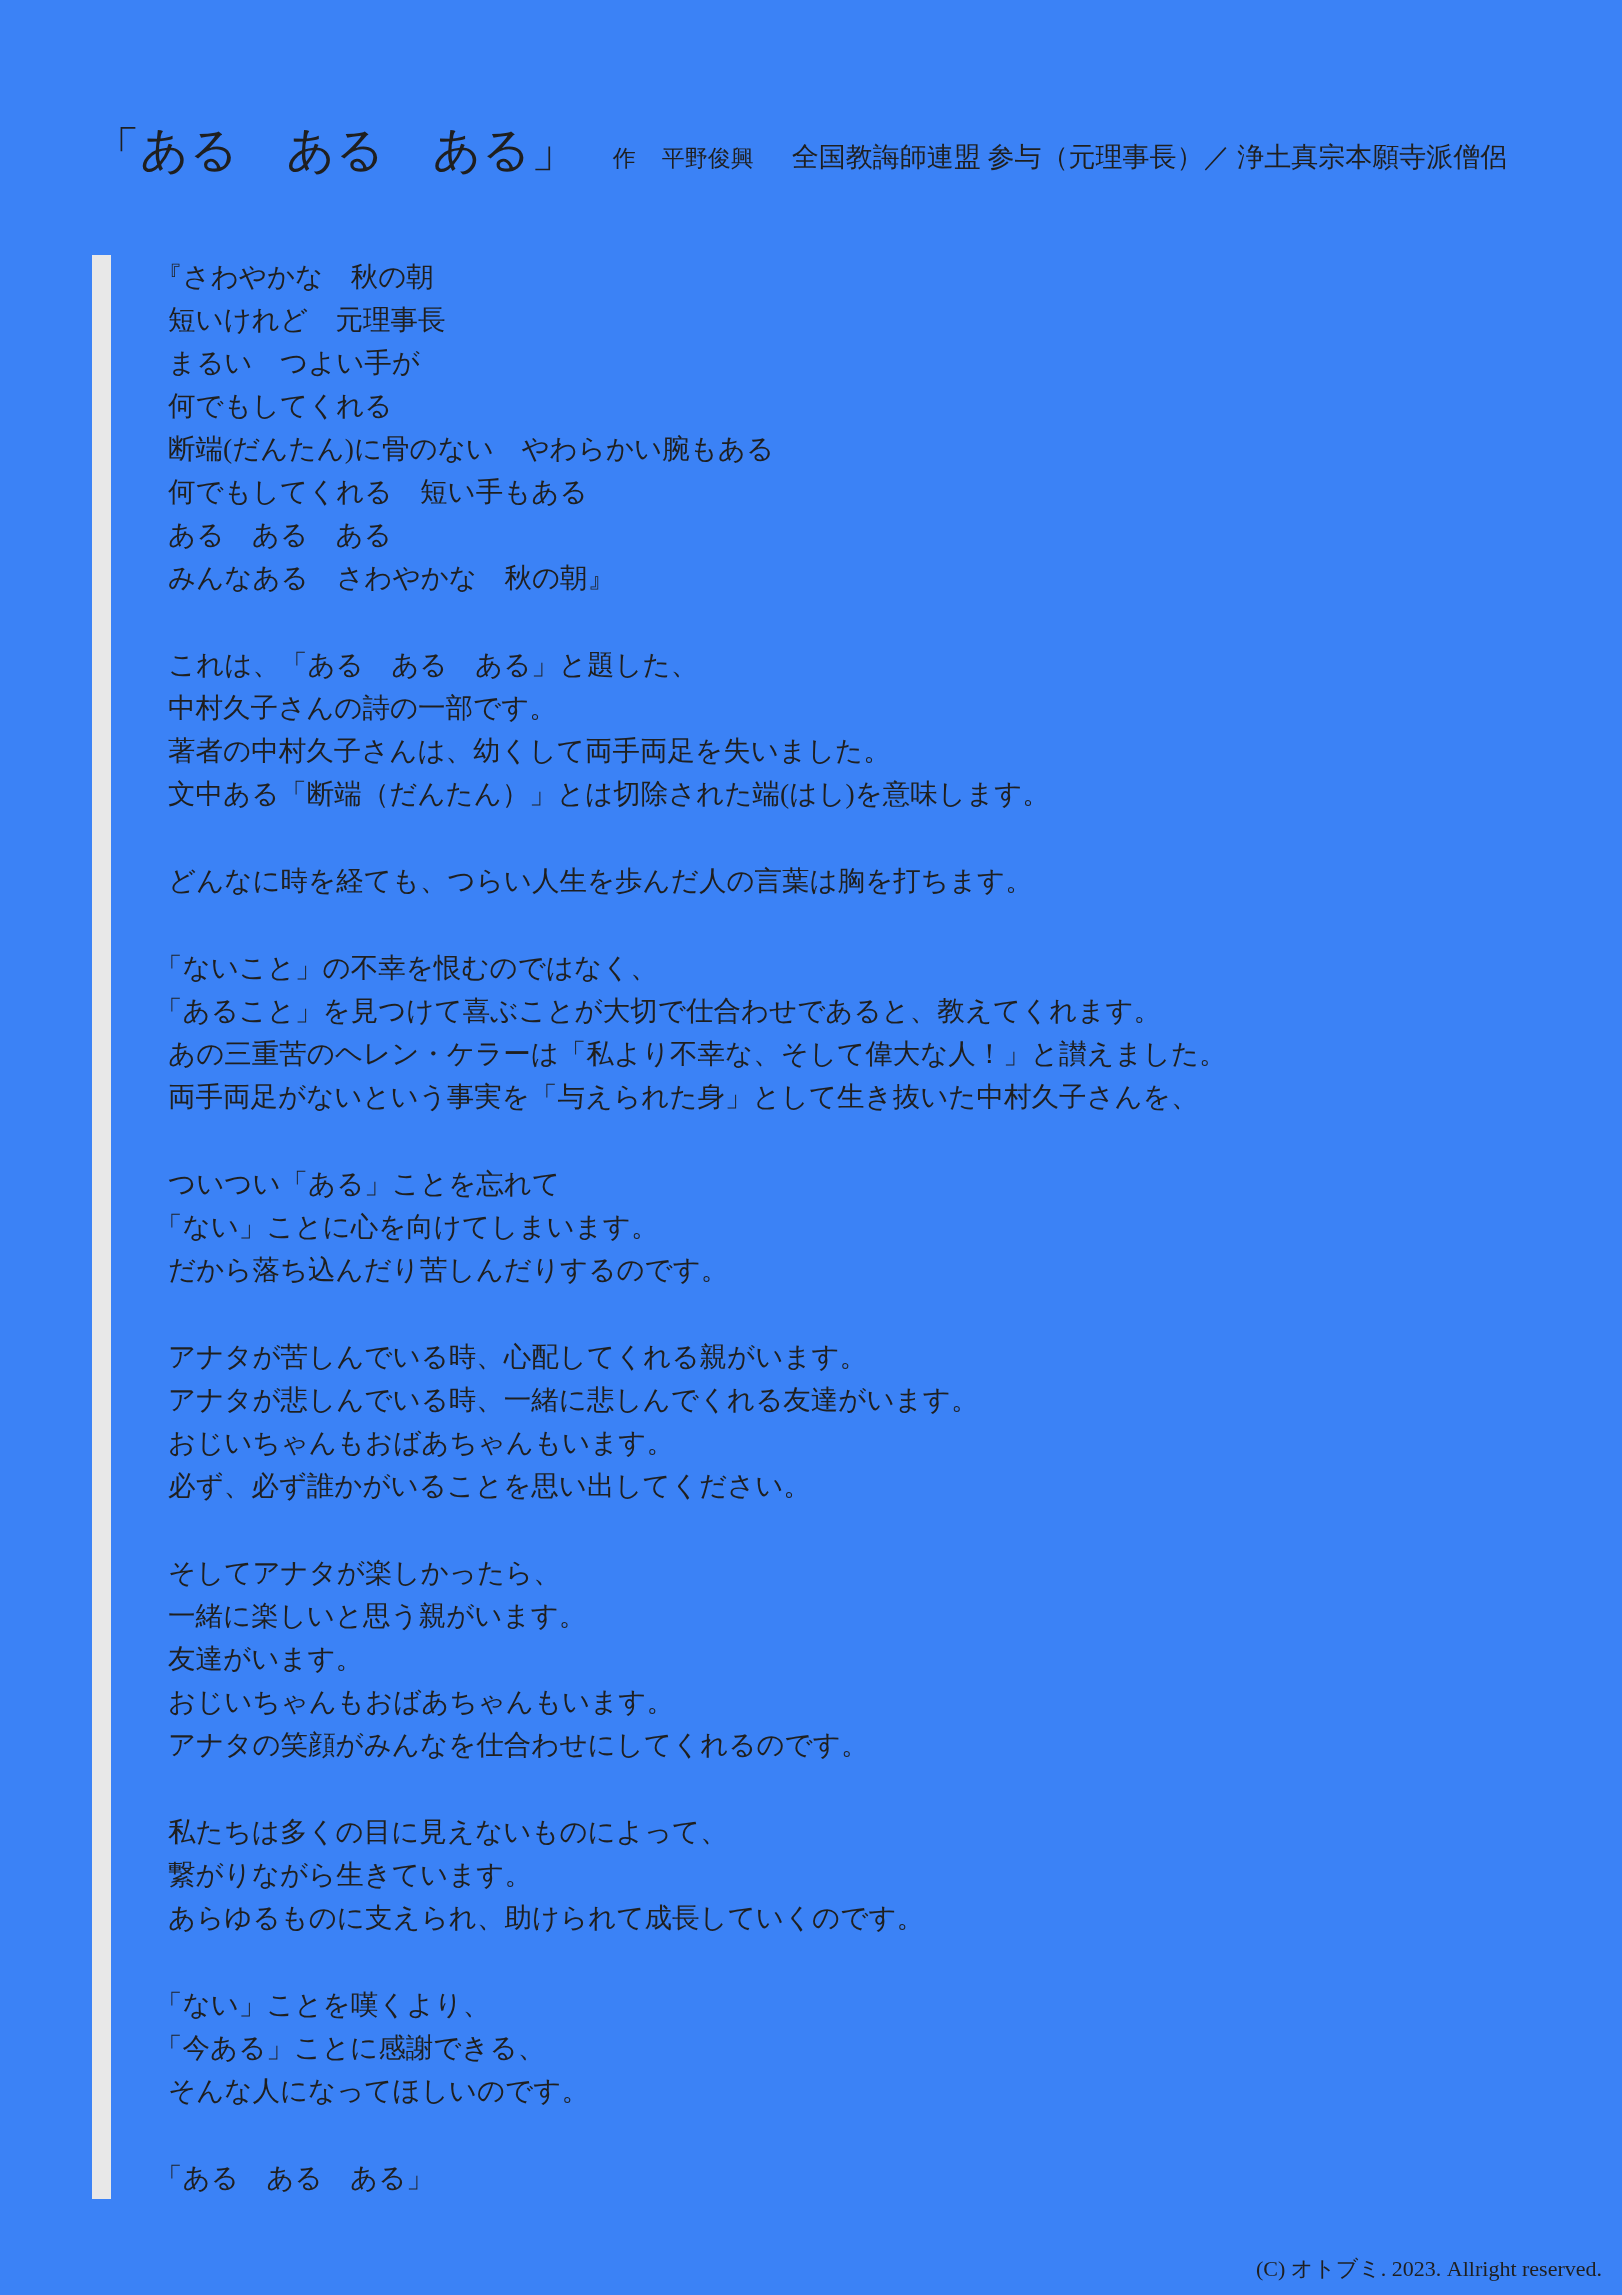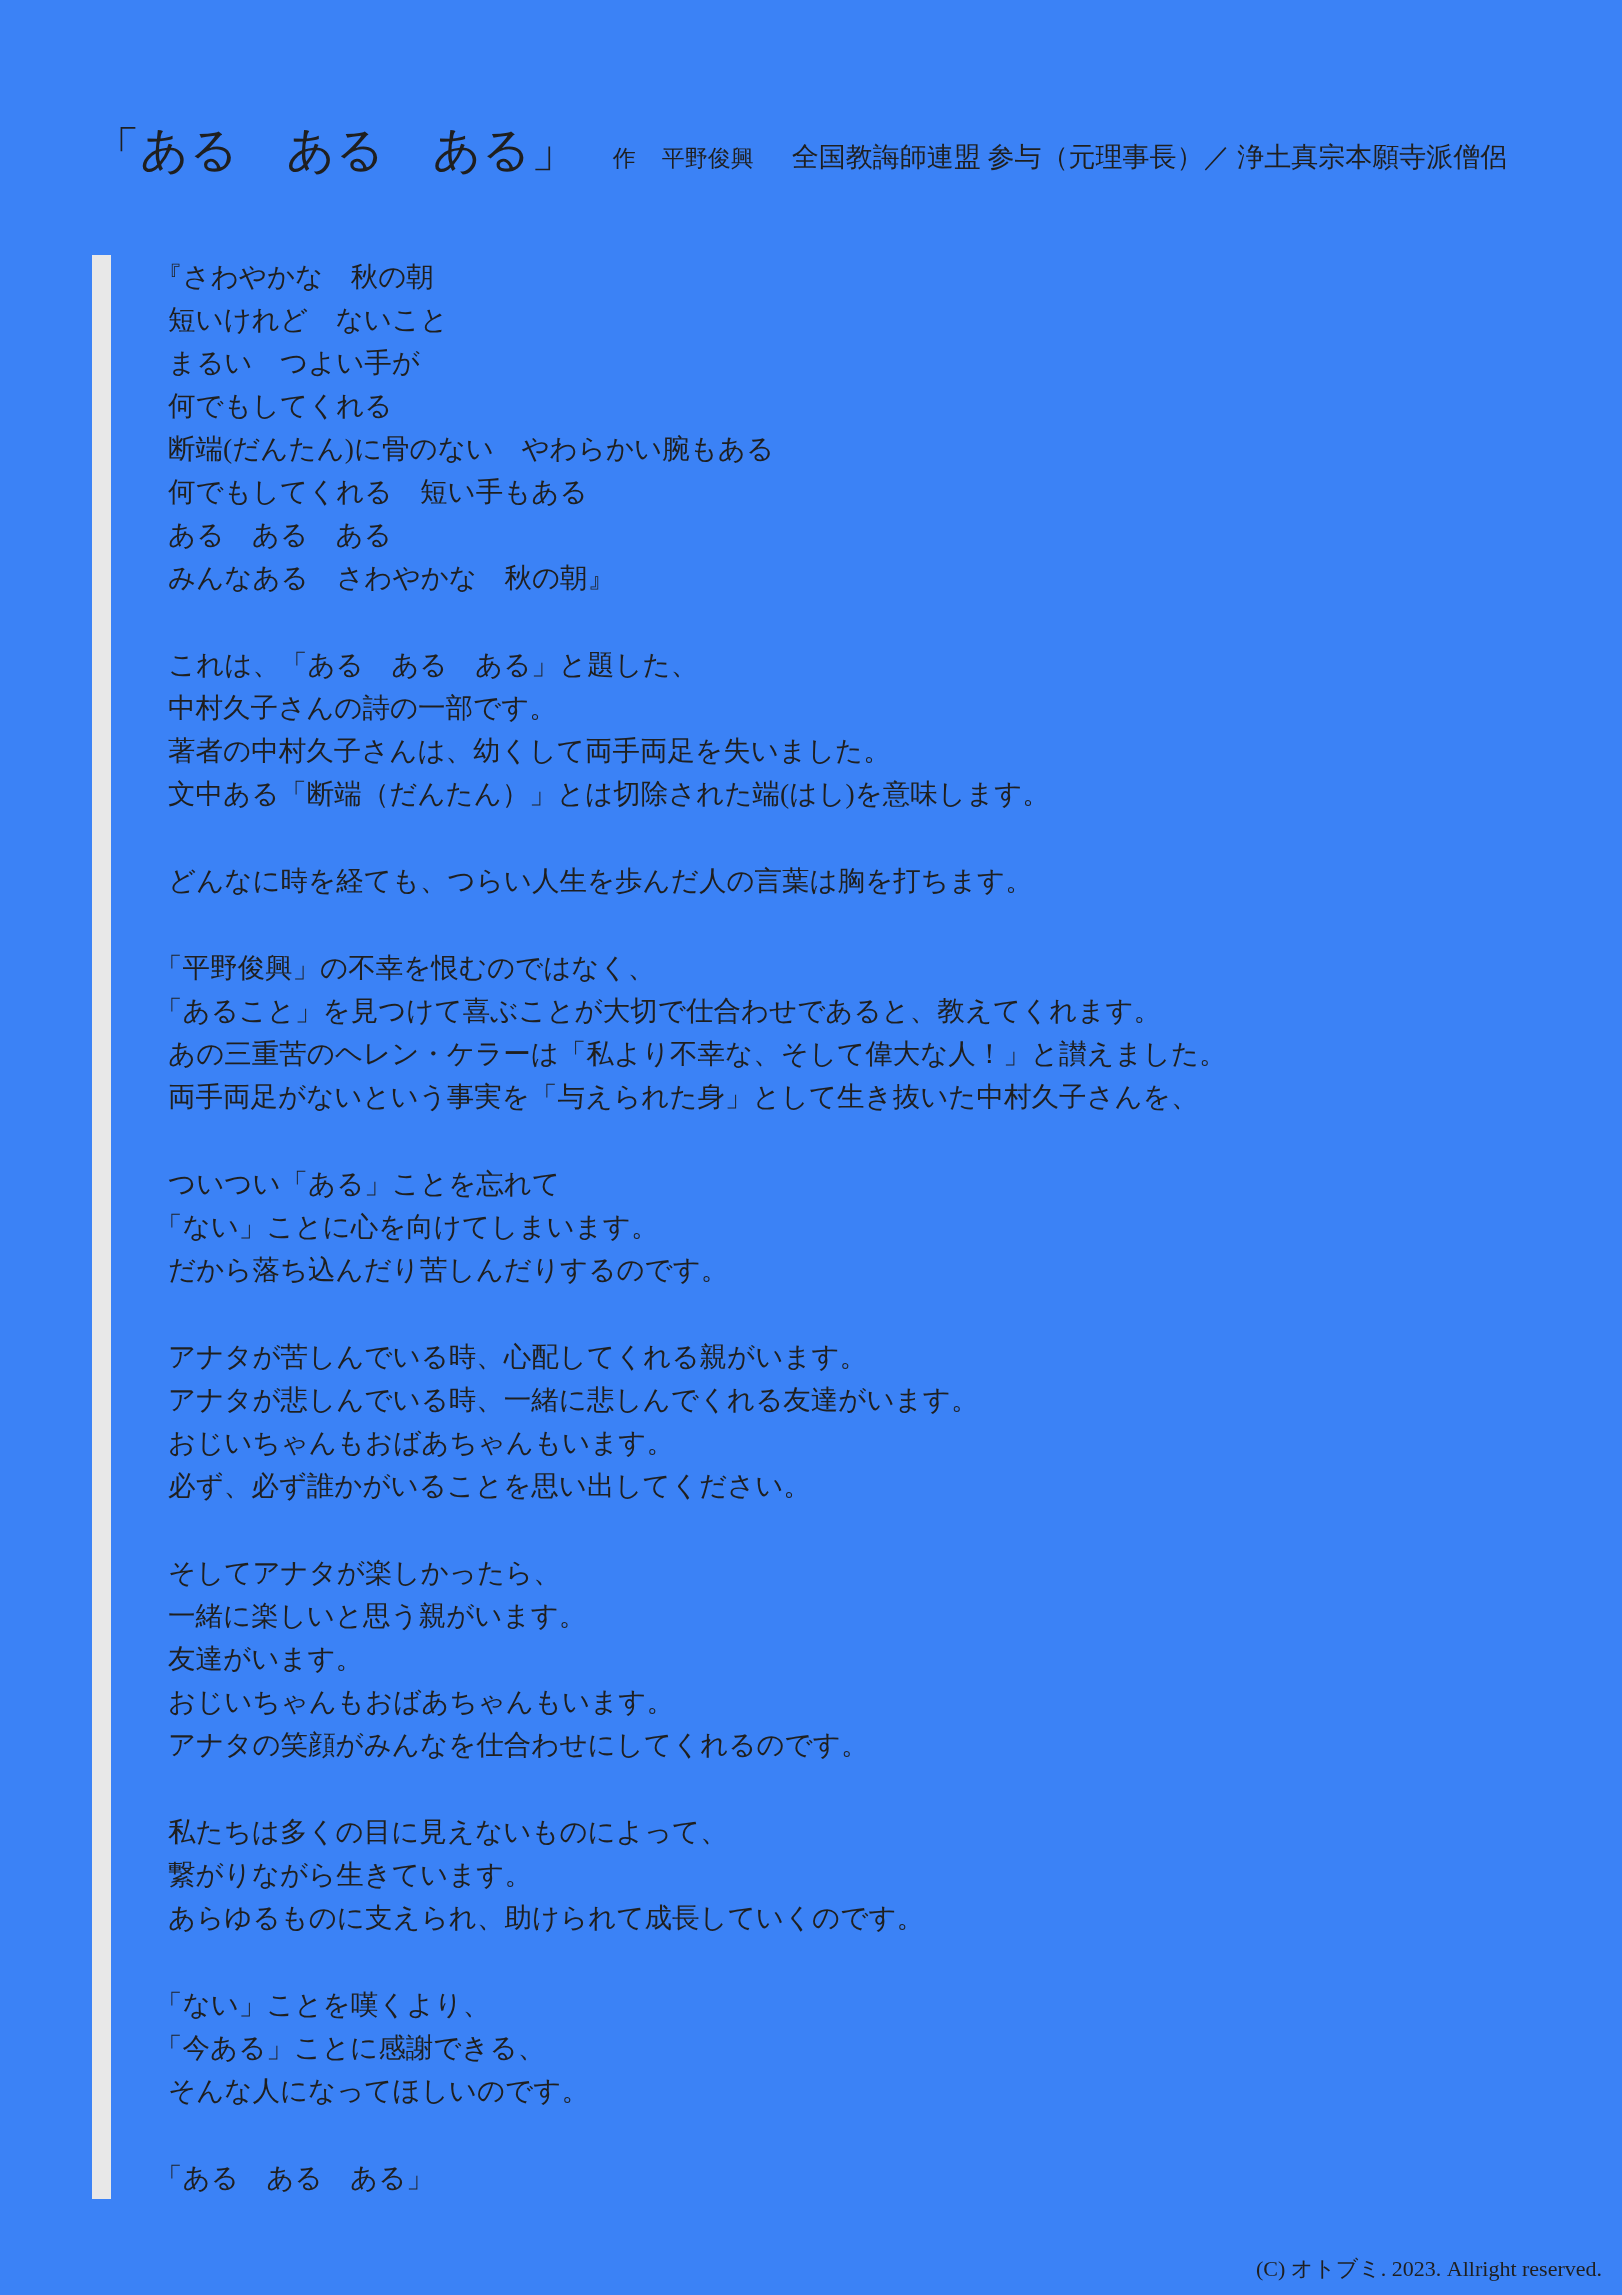--- a/index.html
+++ b/index.html
@@ -68,42 +68,42 @@
     <h1 class="doc-title">「ある　ある　ある」</h1>
     <span class="author-label">作</span>
     <span class="author-name">平野俊興</span>
     <span class="affiliation">全国教誨師連盟 参与（元理事長）／ 浄土真宗本願寺派僧侶</span>
   </header>
 
   <main class="content">
 
     <section>
       <div class="line hang">『さわやかな　秋の朝</div>
-      <div class="line">短いけれど　ないこと</div>
+      <div class="line">短いけれど　元理事長</div>
       <div class="line">まるい　つよい手が</div>
       <div class="line">何でもしてくれる</div>
       <div class="line">断端(だんたん)に骨のない　やわらかい腕もある</div>
       <div class="line">何でもしてくれる　短い手もある</div>
       <div class="line">ある　ある　ある</div>
       <div class="line">みんなある　さわやかな　秋の朝』</div>
     </section>
 
     <section>
       <div class="line">これは、「ある　ある　ある」と題した、</div>
       <div class="line">中村久子さんの詩の一部です。</div>
       <div class="line">著者の中村久子さんは、幼くして両手両足を失いました。</div>
       <div class="line">文中ある「断端（だんたん）」とは切除された端(はし)を意味します。</div>
     </section>
 
     <section>
       <div class="line">どんなに時を経ても、つらい人生を歩んだ人の言葉は胸を打ちます。</div>
     </section>
 
     <section>
-      <div class="line hang">「平野俊興」の不幸を恨むのではなく、</div>
+      <div class="line hang">「ないこと」の不幸を恨むのではなく、</div>
       <div class="line hang">「あること」を見つけて喜ぶことが大切で仕合わせであると、教えてくれます。</div>
       <div class="line">あの三重苦のヘレン・ケラーは「私より不幸な、そして偉大な人！」と讃えました。</div>
       <div class="line">両手両足がないという事実を「与えられた身」として生き抜いた中村久子さんを、</div>
     </section>
 
     <section>
       <div class="line">ついつい「ある」ことを忘れて</div>
       <div class="line hang">「ない」ことに心を向けてしまいます。</div>
       <div class="line">だから落ち込んだり苦しんだりするのです。</div>
     </section>

